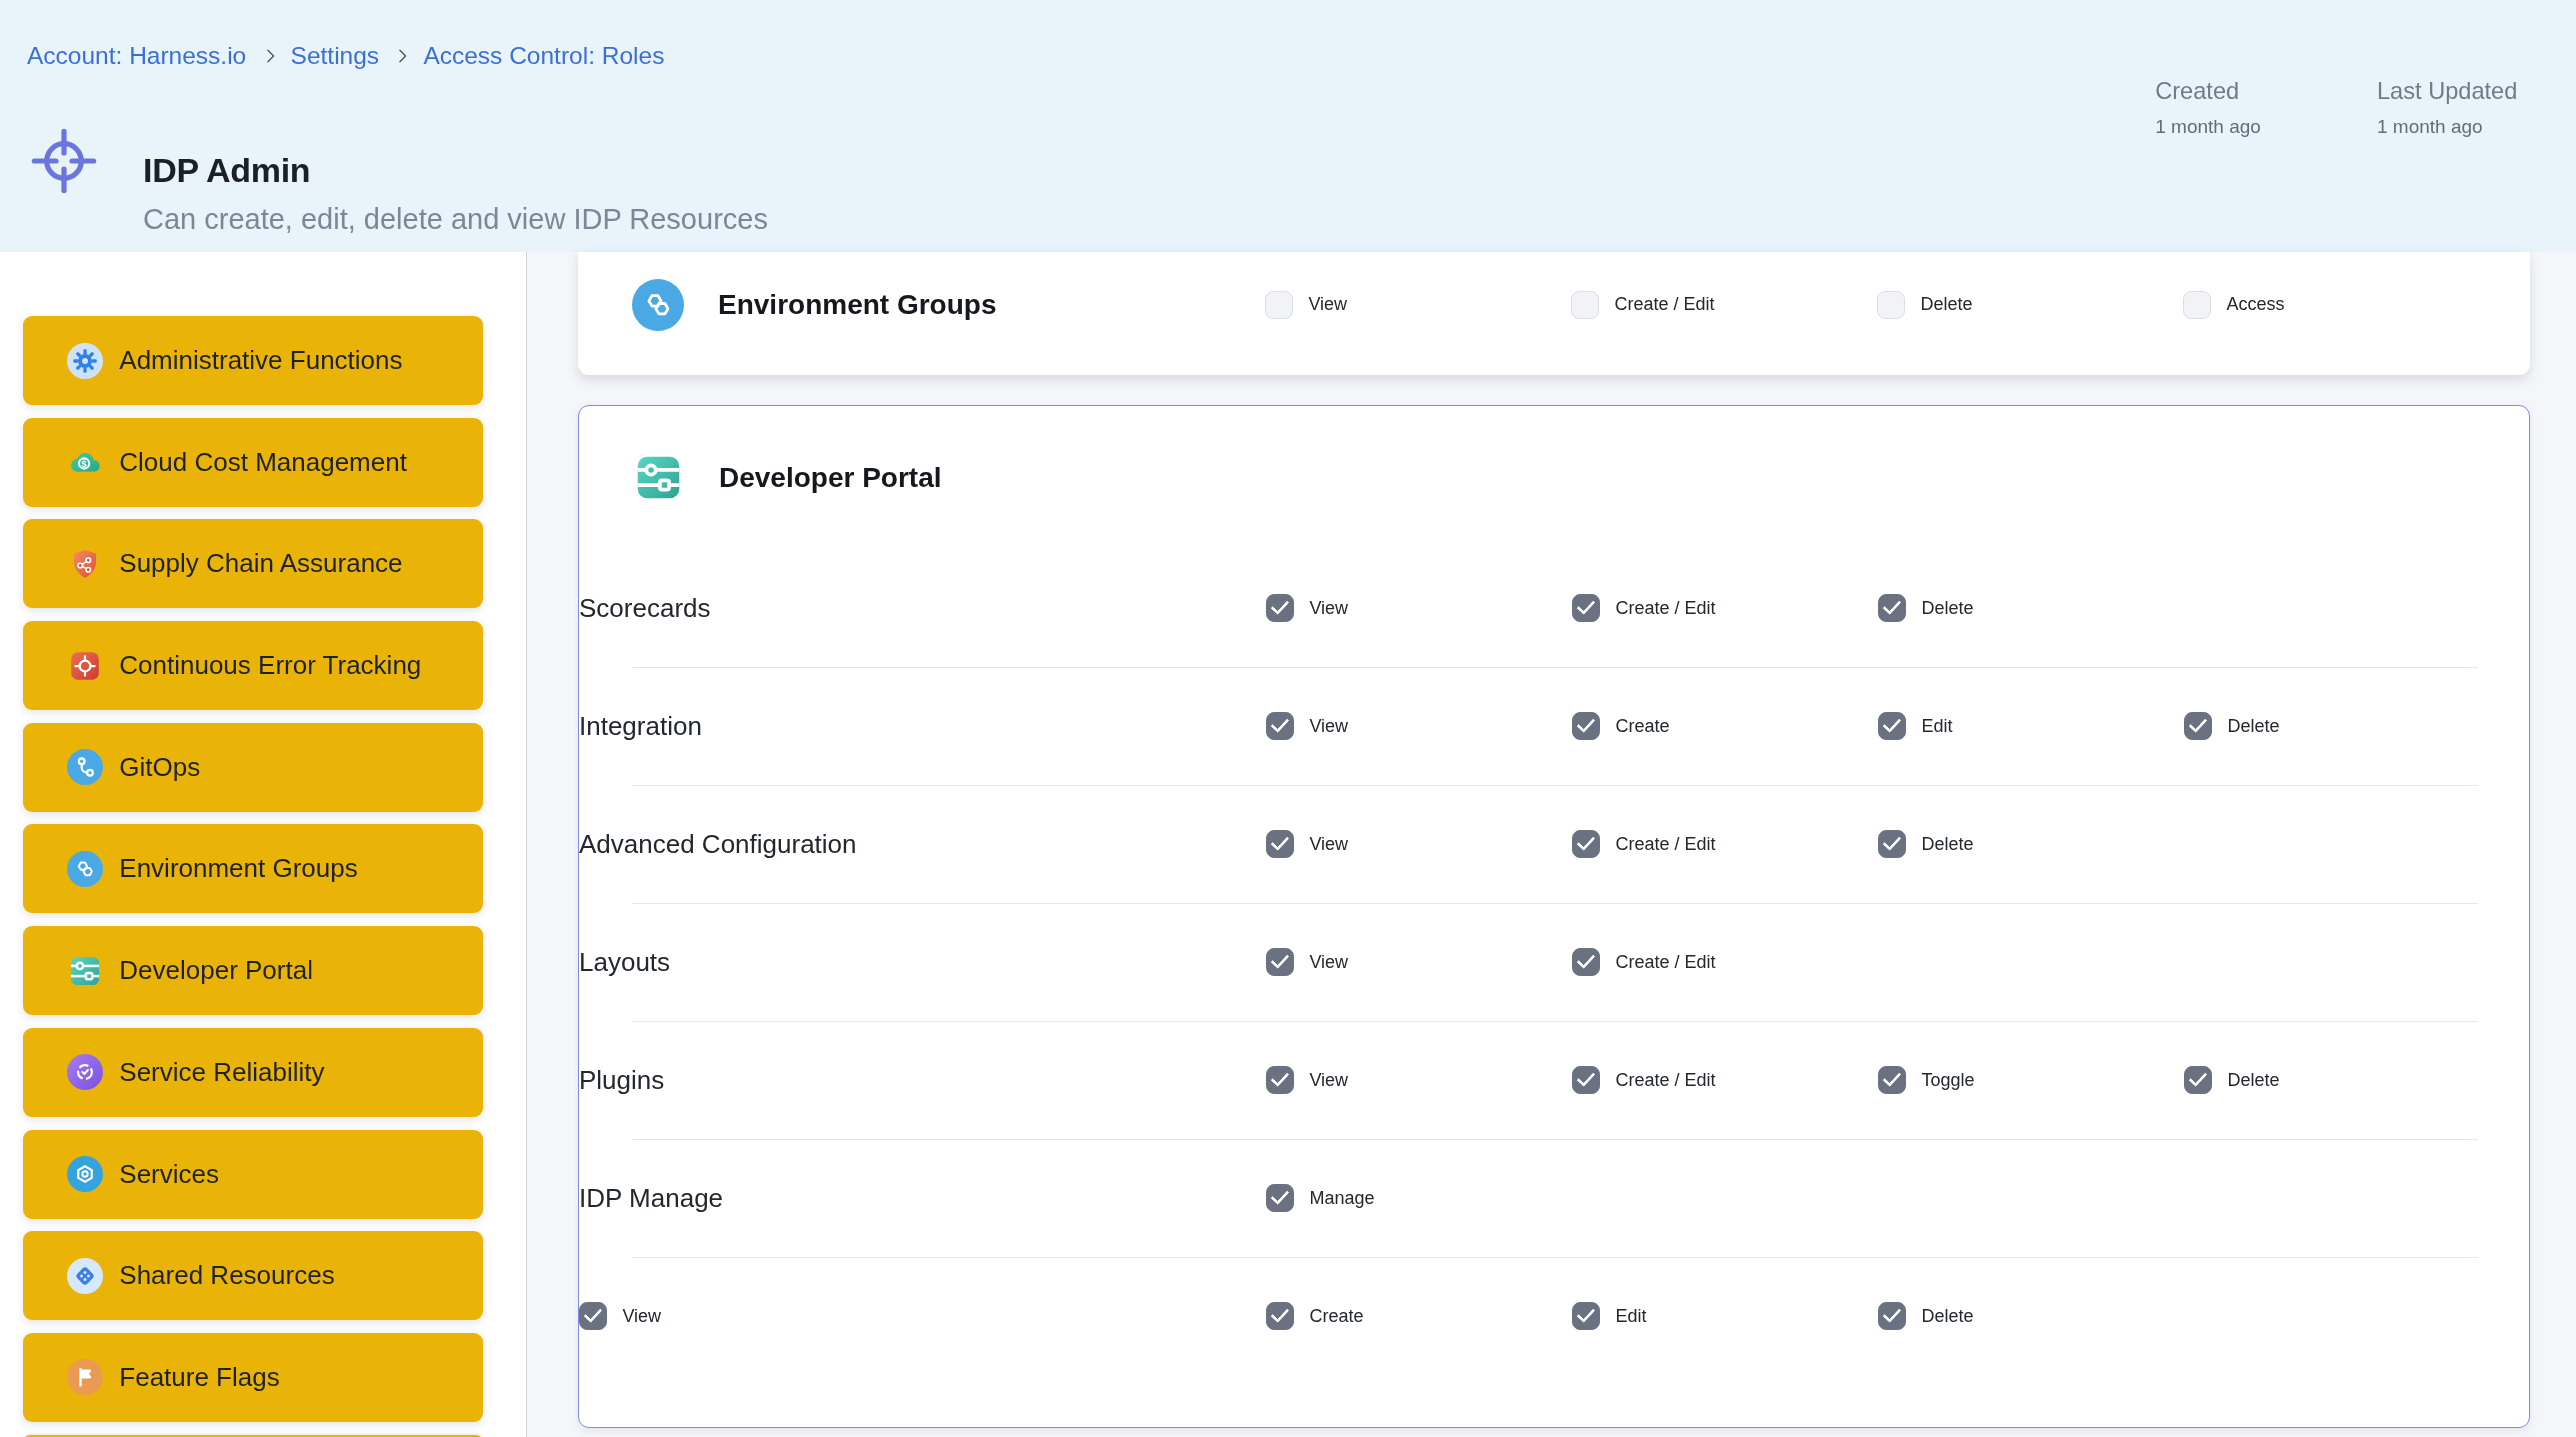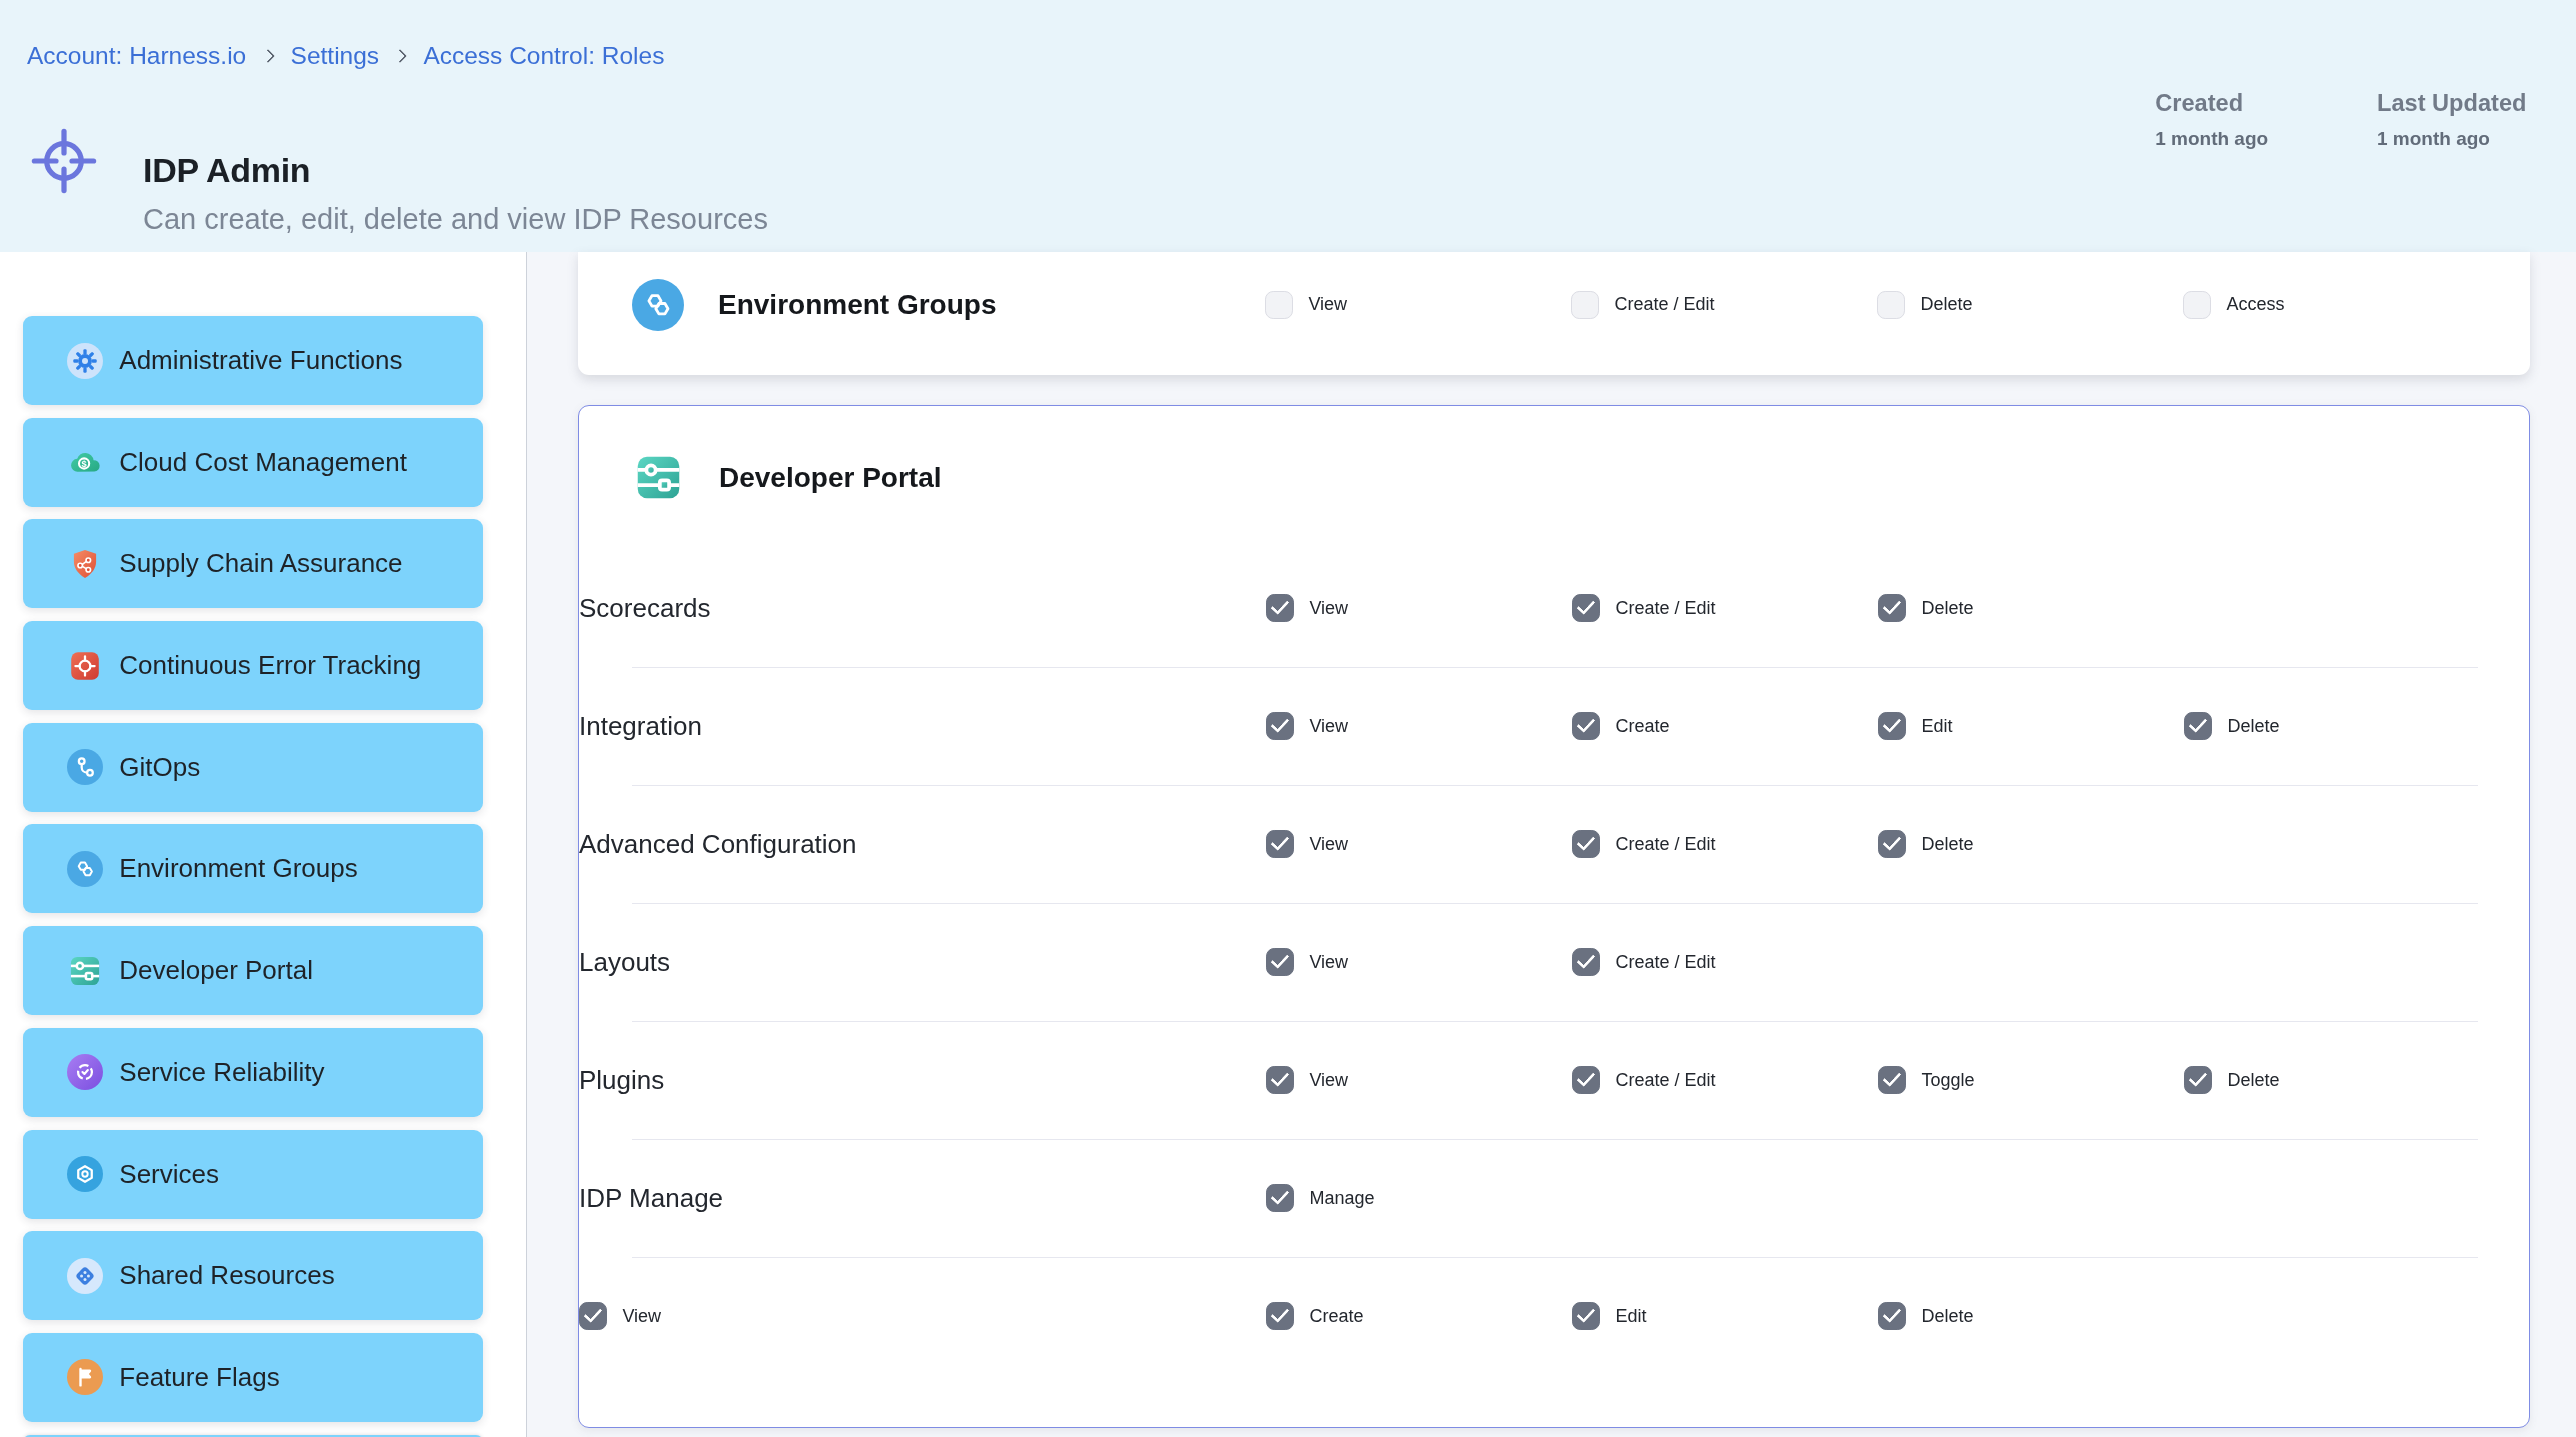--- a/index.html
+++ b/index.html
@@ -10,30 +10,30 @@
   
   .topbar { position:absolute; left:0; top:0; width:100%; height:252px; background:var(--header-bg,#e8f4fa); }
   .breadcrumb { position:absolute; left:27px; top:42px; display:flex; align-items:center; }
   .breadcrumb a { color:var(--link-blue,#3b6fd6); font-size:24.5px; font-weight:400; text-decoration:none; }
   .crumb-sep { display:inline-block; width:10px; height:10px; border-top:2.9px solid #5c6470; border-right:2.9px solid #5c6470; transform:rotate(45deg); border-radius:0.9px; margin:0 18px 0 16.3px; }
   .title-row { position:absolute; left:27px; top:122px; display:flex; align-items:flex-start; }
   .title-icon { width:74px; height:74px; margin-top:1.8px; }
   .title-text { margin-left:42px;margin-top:29px; }
   .page-title { font-size:34px; font-weight:600; color:#1b2026; letter-spacing:-0.3px; }
   .page-subtitle { margin-top:12.7px; font-size:29px; color:#7c8695; }
-  .meta { position:absolute; top:90px; right:45px; display:flex; align-items:flex-end;font-weight:bold; }
+  .meta { position:absolute; top:78px; right:45px; display:flex; align-items:flex-end; }
   .meta-col { min-width:154px; }
   .meta-label { font-size:23.6px; color:#717a88; }
   .meta-value { margin-top:11px; font-size:19px; color:#626c7a; }
   .meta-divider { width:1.8px; background:#c7cdd7; margin:1.8px 33px 0 33px; }
 
   
   .sidebar { position:absolute; left:0; top:252px; bottom:0; width:526px; background:#ffffff; padding-top:64px; overflow:hidden; }
   .v-divider { position:absolute; left:526px; top:252px; bottom:0; width:0.9px; background:#cdd2da; }
-  .side-card { width:460px; height:89px; margin:0 0 12.7px 23px; background:#7dd3fc; border-radius:9px;
+  .side-card { width:460px; height:89px; margin:0 0 12.7px 23px; background:#eab308; border-radius:9px;
                box-shadow:0 2.7px 9px rgba(40,41,61,0.12); display:flex; align-items:center; cursor:pointer; }
   .side-card .icon { width:36px; height:36px; margin-left:44px; }
   .side-label { margin-left:16.3px; font-size:26px; font-weight:500; color:#1e2227; }
   .side-card.partial { height:7.3px; margin-bottom:0; border-radius:9px 9px 0 0; box-shadow:0 -0.9px 3.6px rgba(40,41,61,0.12); }
 
   
   .content { position:absolute; left:527px; top:252px; right:0; bottom:0; background:#f4f6fa; }
   .icon { display:inline-block; flex:none; }
   .icon svg { width:100%; height:100%; display:block; }
 

